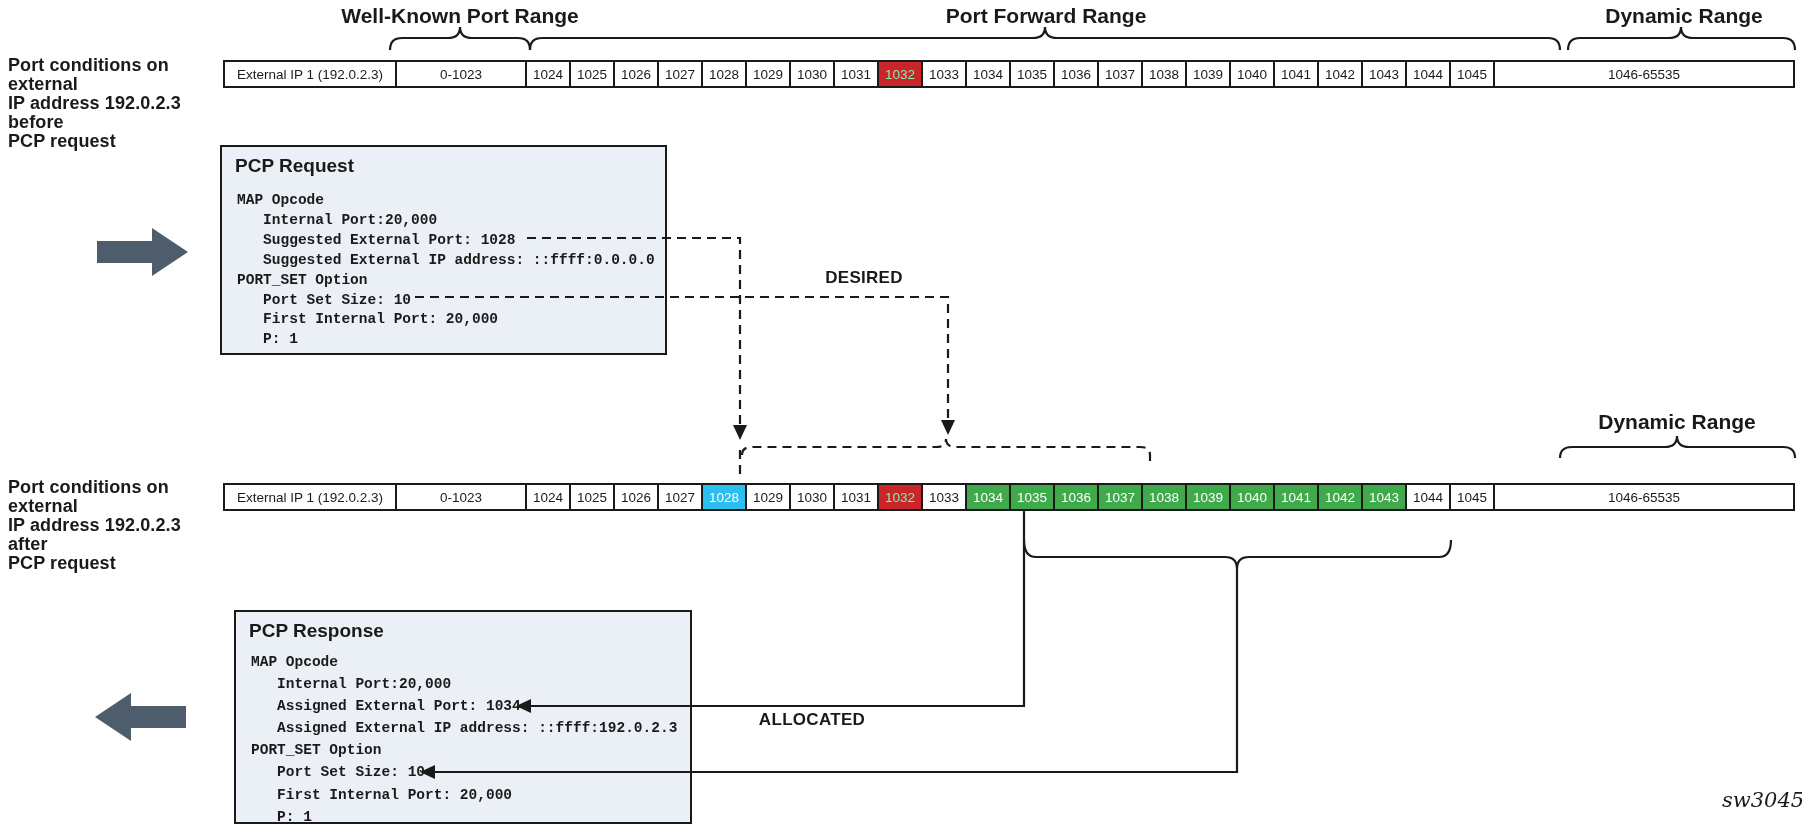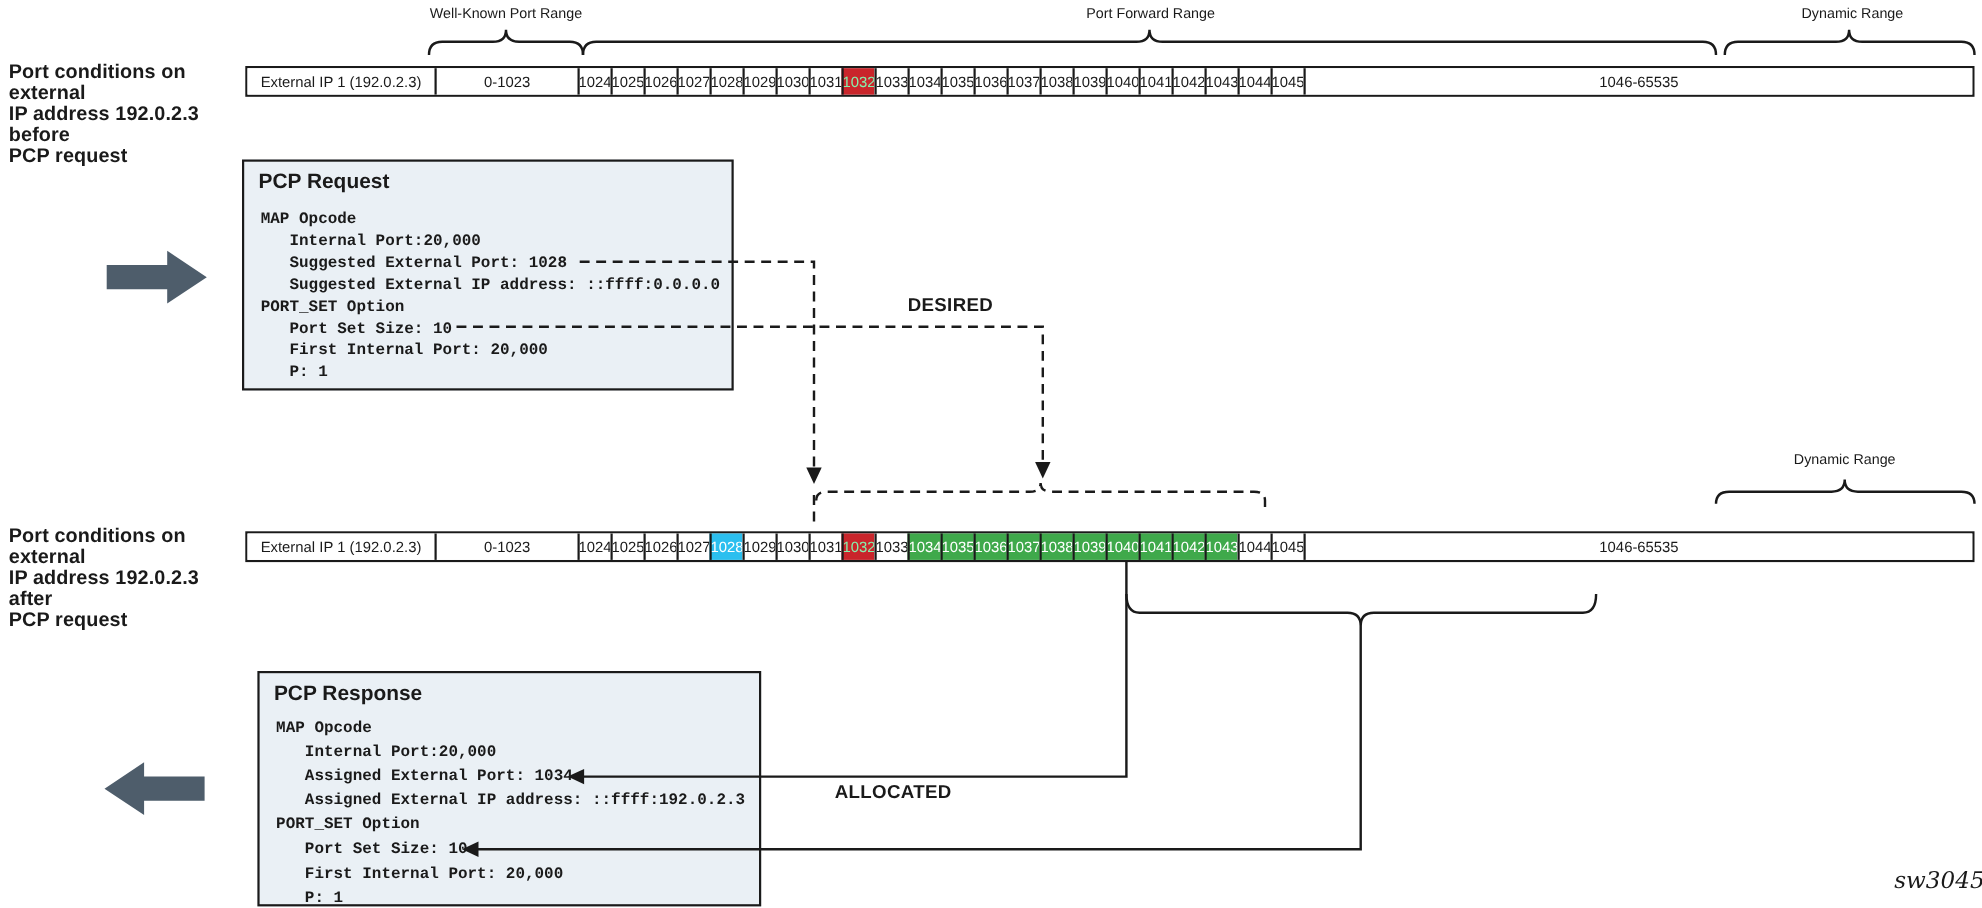--- a/index.html
+++ b/index.html
@@ -2,29 +2,29 @@
 <html style="--highlight_red: #c9252b; --highlight_cyan: #2bbfef; --highlight_green: #3fa94b; --box_fill: #eaf0f5; --arrow_gray: #4e5d6b; --line_color: #1a1a1a;"><head>
 <meta charset="utf-8">
 <style>
   html,body{margin:0;padding:0;background:#fff;}
   #canvas{position:relative;width:1802px;height:825px;background:#fff;overflow:hidden;
           font-family:"Liberation Sans",sans-serif;color:#1a1a1a;}
   .abs{position:absolute;}
   
   .side-label{font-weight:bold;font-size:18px;line-height:19px;white-space:pre-line;letter-spacing:.1px;}
   
-  .brace-label{font-size:13px;white-space:nowrap;transform:translateX(-50%);}
+  .brace-label{font-size:21px;white-space:nowrap;transform:translateX(-50%);font-weight:bold;}
   
   .port-row{display:flex;flex-direction:row;box-sizing:border-box;border:2px solid #1a1a1a;background:#fff;}
   .cell{box-sizing:border-box;border-left:2px solid #1a1a1a;display:flex;align-items:center;justify-content:center;
         font-size:13.5px;white-space:nowrap;overflow:hidden;background:#fff;}
   .cell:first-child{border-left:none;}
   .c-ip{width:170px;flex:0 0 auto;}
   .c-range{width:130px;flex:0 0 auto;}
-  .c-num{width:30px;flex:0 0 auto;}
+  .c-num{width:44px;flex:0 0 auto;}
   .c-fill{flex:1 1 auto;}
   .hl-red{background:var(--highlight_red);color:#86efac;}
   .hl-cyan{background:var(--highlight_cyan);color:#fff;}
   .hl-green{background:var(--highlight_green);color:#fff;}
   
   .pcp-box{box-sizing:border-box;border:2.5px solid #1a1a1a;background:var(--box_fill);}
   .pcp-title{position:absolute;left:13px;top:8px;font-weight:bold;font-size:19px;}
   .pcp-lines{position:absolute;left:15px;white-space:pre;font-family:Liberation Mono, monospace;
              font-weight:700;font-size:14.5px;}
   .req-lines{top:44px;line-height:19.9px;}

